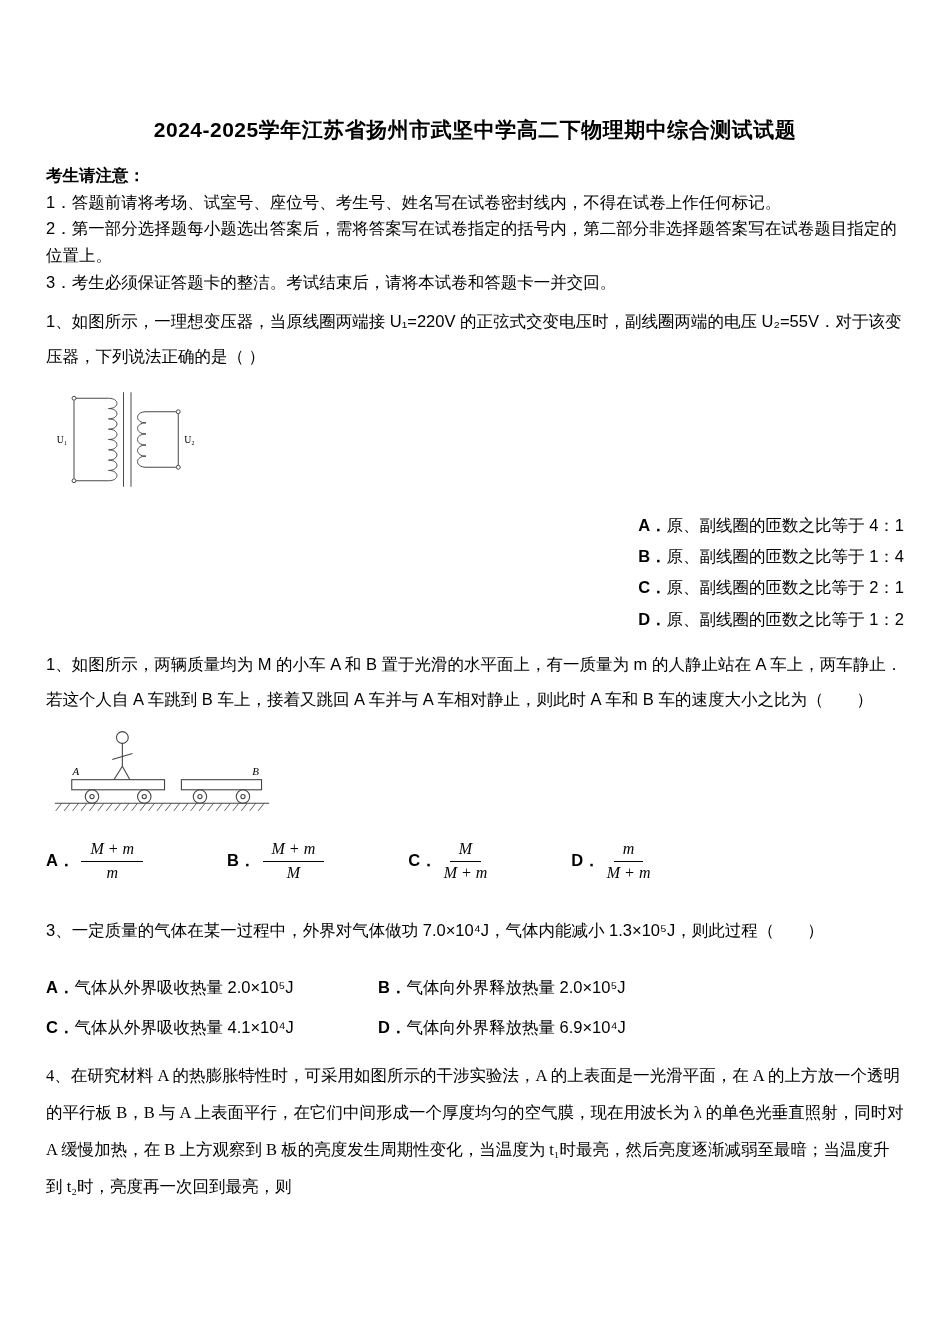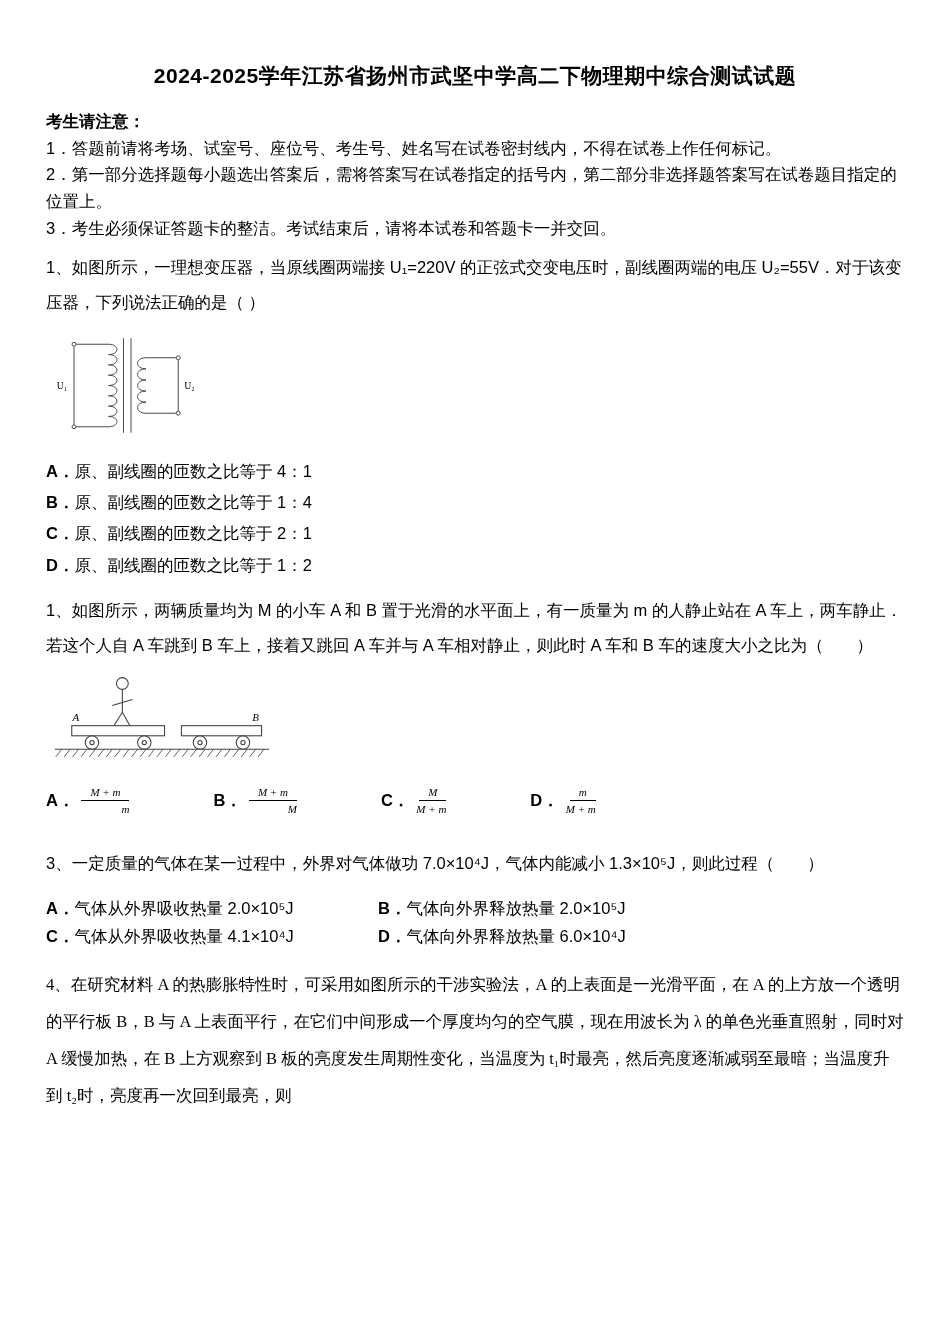--- a/index.html
+++ b/index.html
@@ -2,56 +2,56 @@
 <html><head>
 <meta charset="utf-8">
 <style>
   * { margin:0; padding:0; box-sizing:border-box; }
   html, body { background:#ffffff; }
   body {
     width:950px; min-height:1344px;
     font-family:"Liberation Sans","DejaVu Sans",sans-serif;
     color:#000; font-size:16.5px;
   }
-  .page { padding:62px 46px 60px 46px; }
+  .page { padding:116px 46px 60px 46px; }
 
   .title {
     font-size:21px; font-weight:700; text-align:center;
     margin-bottom:18px; letter-spacing:0.5px;
   }
 
   .notice p { line-height:1.62; }
   .notice-head { font-weight:700; }
 
   .section-head { font-weight:700; margin-top:28px; line-height:1.7; }
 
   .stem { line-height:2.15; margin-top:8px; }
 
   .fig1-wrap { margin:8px 0 14px 10px; }
   .fig2-wrap { margin:6px 0 2px 2px; }
   svg { display:block; }
   svg text { font-family:"Liberation Serif","DejaVu Serif",serif; }
 
   .q1-options { list-style:none; margin:2px 0 12px 0; }
-  .q1-options li { line-height:1.9; }
+  .q1-options li { line-height:1.9;text-align:right; }
   .opt-label { font-weight:700; }
 
   .q2-options { display:flex; align-items:center; margin:18px 0 30px 0; }
   .q2-opt { display:flex; align-items:center; margin-right:84px; }
   .frac {
-    display:inline-flex; flex-direction:column; align-items:flex-end;
+    display:inline-flex; flex-direction:column; align-items:center;
     font-family:"Liberation Serif","DejaVu Serif",serif; font-style:italic;
-    font-size:11px; line-height:1.3; margin-left:7px;
+    font-size:16px; line-height:1.3; margin-left:7px;
   }
   .frac .num { border-bottom:1.2px solid #000; padding:0 9px 1px 9px; }
   .frac .den { padding-top:1px; }
 
   .q3-options {
     display:grid; grid-template-columns:332px auto;
-    row-gap:0; margin:12px 0 16px 0; line-height:1.7;
+    row-gap:12px; margin:24px 0 16px 0; line-height:1.7;
   }
 
   .q4 .stem { line-height:2.25;font-family:Liberation Serif, serif; }
 </style>
 </head>
 <body>
 
 <div class="page">
 
   <h1 class="title">2024-2025学年江苏省扬州市武坚中学高二下物理期中综合测试试题</h1>
@@ -162,21 +162,21 @@
       </span>
     </div>
   </div>
 
   <div class="question">
     <p class="stem">3、一定质量的气体在某一过程中，外界对气体做功 7.0×10⁴J，气体内能减小 1.3×10⁵J，则此过程（　　）</p>
     <div class="q3-options">
       <div><b class="opt-label">A．</b><span>气体从外界吸收热量 2.0×10⁵J</span></div>
       <div><b class="opt-label">B．</b><span>气体向外界释放热量 2.0×10⁵J</span></div>
       <div><b class="opt-label">C．</b><span>气体从外界吸收热量 4.1×10⁴J</span></div>
-      <div><b class="opt-label">D．</b><span>气体向外界释放热量 6.0×10⁴J</span></div>
+      <div><b class="opt-label">D．</b><span>气体向外界释放热量 6.9×10⁴J</span></div>
     </div>
   </div>
 
   <div class="question q4">
     <p class="stem">4、在研究材料 A 的热膨胀特性时，可采用如图所示的干涉实验法，A 的上表面是一光滑平面，在 A 的上方放一个透明的平行板 B，B 与 A 上表面平行，在它们中间形成一个厚度均匀的空气膜，现在用波长为 λ 的单色光垂直照射，同时对 A 缓慢加热，在 B 上方观察到 B 板的亮度发生周期性变化，当温度为 t₁时最亮，然后亮度逐渐减弱至最暗；当温度升到 t₂时，亮度再一次回到最亮，则</p>
   </div>
 
 </div>
 
 </body></html>

